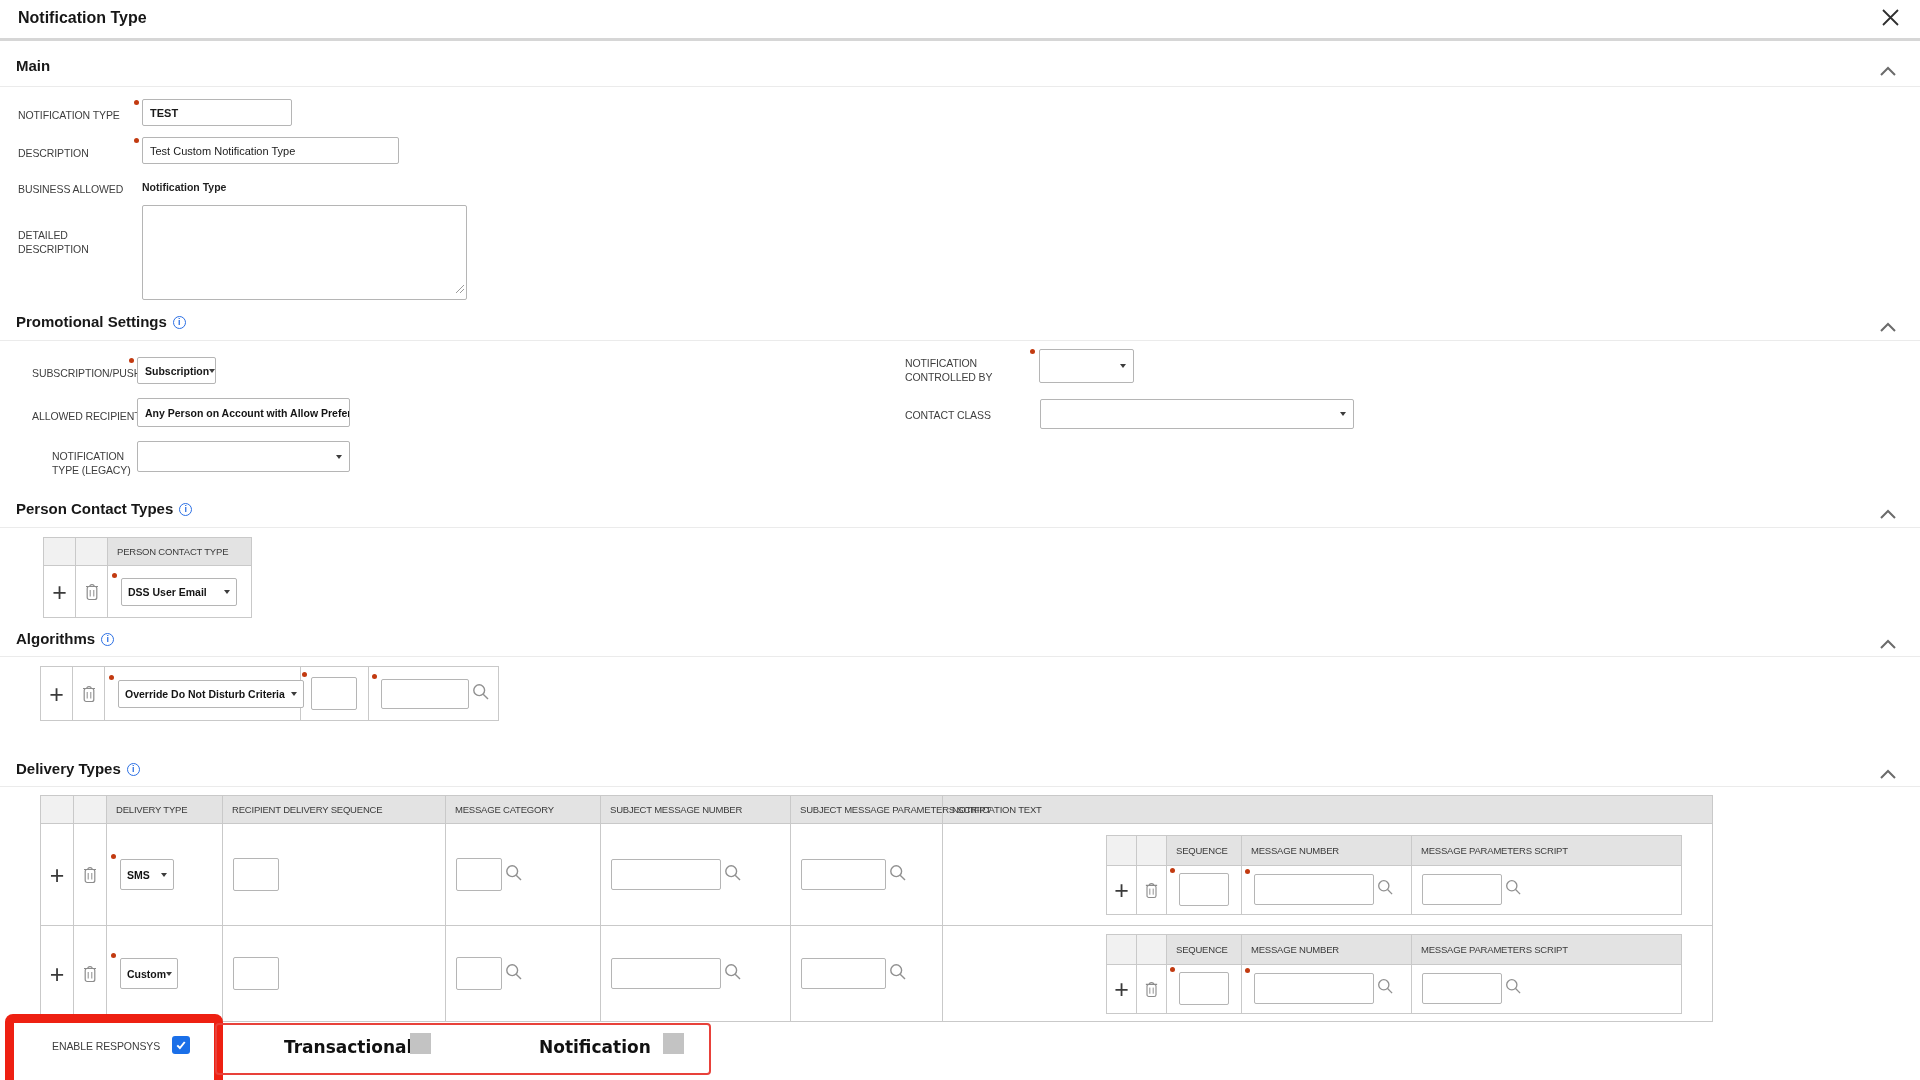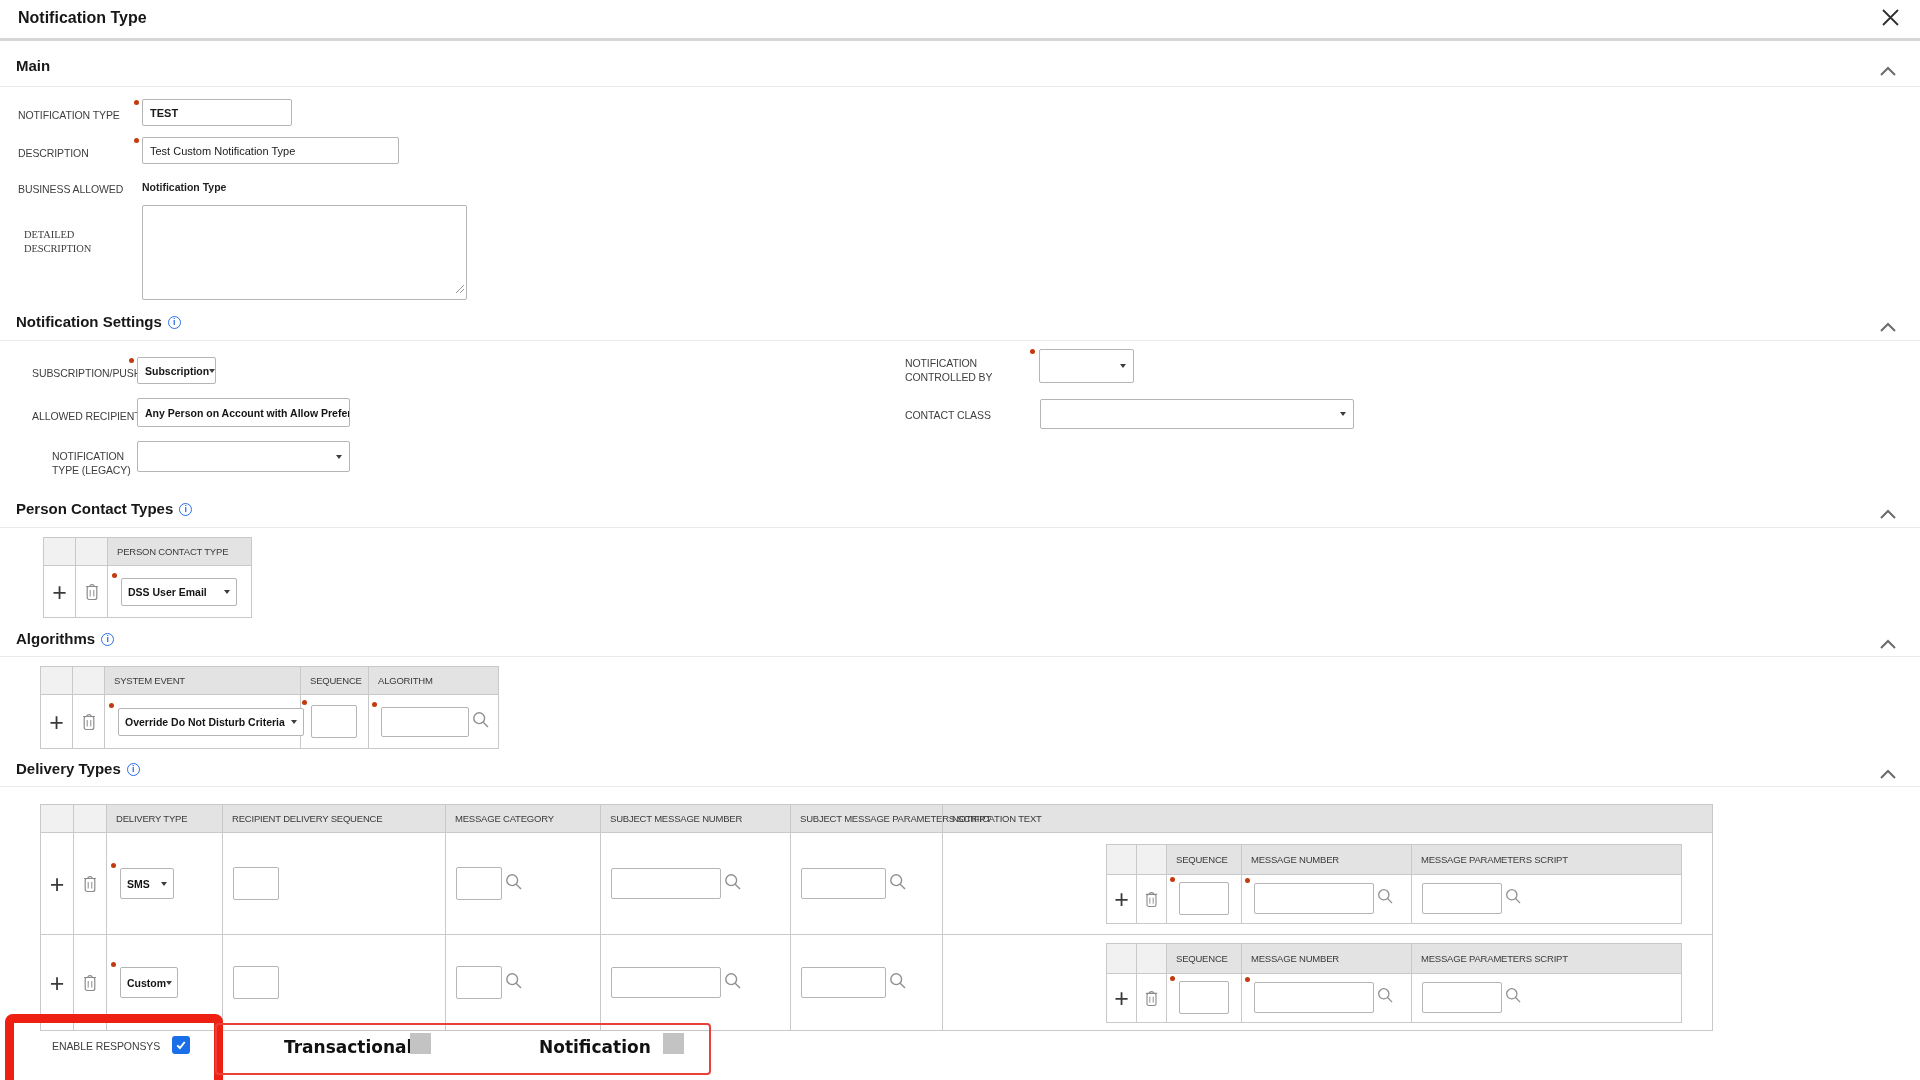--- a/index.html
+++ b/index.html
@@ -76,31 +76,31 @@
   <span class="req" style="left:134px;top:100px;"></span>
   <input class="inp abs-inp" style="left: 142px; top: 99px; width: 150px; height: 27px; font-weight: 600;" value="TEST">
 
   <div class="lbl" style="left:18px;top:146px;">DESCRIPTION</div>
   <span class="req" style="left:134px;top:138px;"></span>
   <input class="inp abs-inp" style="left: 142px; top: 137px; width: 257px; height: 27px;" value="Test Custom Notification Type">
 
   <div class="lbl" style="left:18px;top:182px;">BUSINESS ALLOWED</div>
   <div class="val" style="left:142px;top:181px;font-weight:600;font-size:10.5px;">Notification Type</div>
 
-  <div class="lbl" style="left:24px;top:228px;width:80px;font-family:Liberation Serif, serif;">DETAILED DESCRIPTION</div>
+  <div class="lbl" style="left:18px;top:228px;width:80px;">DETAILED DESCRIPTION</div>
   <div class="ta" style="left:142px;top:205px;width:325px;height:95px;">
     <span class="grip">
       <svg width="10" height="10" viewBox="0 0 10 10">
           <path d="M1 9 L9 1 M5 9 L9 5" stroke="#9a9a9a" stroke-width="1" fill="none"></path>
         </svg>
     </span>
   </div>
 
   <div class="sec-h" style="left:16px;top:313px;">
-    <span>Notification Settings</span><span class="info">i</span>
+    <span>Promotional Settings</span><span class="info">i</span>
   </div>
   <div class="chev" style="left:1880px;top:318px;">
     <svg width="16" height="10" viewBox="0 0 16 10">
         <polyline points="1,9 8,2 15,9" stroke="#6b6b6b" stroke-width="2" fill="none"></polyline>
       </svg>
   </div>
   <div class="sec-div" style="top:340px;"></div>
 
   <div class="lbl" style="left:32px;top:366px;">SUBSCRIPTION/PUSH</div>
   <span class="req" style="left:129px;top:358px;"></span>
@@ -197,27 +197,20 @@
 
   <table class="grid" style="left:40px;top:666px;width:458px;">
     <colgroup>
         <col style="width:32px">
         <col style="width:32px">
         <col style="width:196px">
         <col style="width:68px">
         <col style="width:130px">
       </colgroup>
     <tbody>
-        <tr style="height:28px;">
-      <th class="iconcol"></th>
-      <th class="iconcol"></th>
-      <th>SYSTEM EVENT</th>
-      <th>SEQUENCE</th>
-      <th>ALGORITHM</th>
-    </tr>
     <tr style="height:54px;">
       <td>
             <div class="icon-btn">
               <span class="plus">+</span>
             </div>
           </td>
       <td>
             <div class="icon-btn">
         <svg width="16" height="19" viewBox="0 0 16 19">
                 <path d="M2 4.5 h12 M5.8 4.5 c0-2.6 4.4-2.6 4.4 0" stroke="#8c8c8c" stroke-width="1.2" fill="none"></path>
@@ -264,21 +257,21 @@
   <div class="sec-h" style="left:16px;top:760px;">
     <span>Delivery Types</span><span class="info">i</span>
   </div>
   <div class="chev" style="left:1880px;top:765px;">
     <svg width="16" height="10" viewBox="0 0 16 10">
         <polyline points="1,9 8,2 15,9" stroke="#6b6b6b" stroke-width="2" fill="none"></polyline>
       </svg>
   </div>
   <div class="sec-div" style="top:786px;"></div>
 
-  <table class="grid" style="left:40px;top:795px;width:1672px;margin-top:9px;">
+  <table class="grid" style="left:40px;top:795px;width:1672px;">
     <colgroup>
       <col style="width:33px">
         <col style="width:33px">
         <col style="width:116px">
         <col style="width:223px">
       <col style="width:155px">
         <col style="width:190px">
         <col style="width:152px">
         <col style="width:770px">
     </colgroup>

